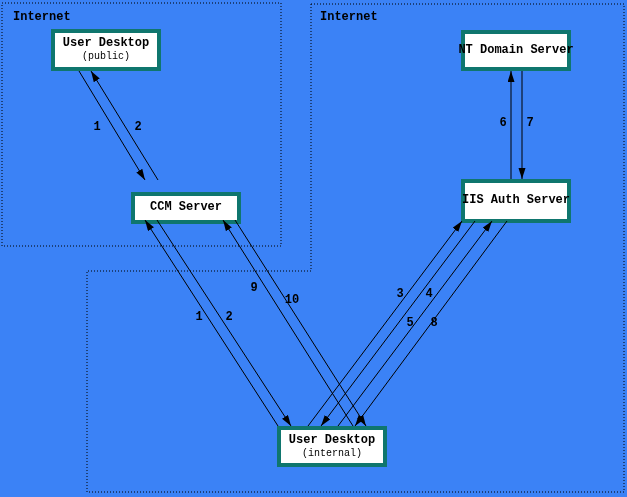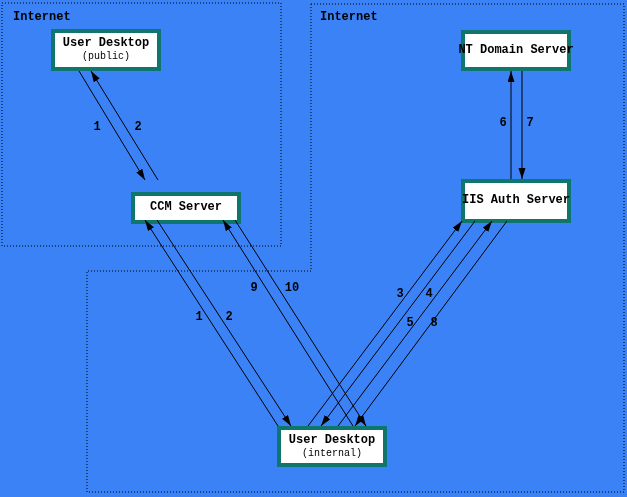--- a/index.html
+++ b/index.html
@@ -113,20 +113,20 @@
   <div class="node" style="left: 277px; top: 426px; width: 110px; height: 41px;">
     <span class="node-title">User Desktop</span>
     <span class="node-subtitle">(internal)</span>
   </div>
 
 <div class="edge-label" style="left: 97px; top: 127px;">1</div>
     <div class="edge-label" style="left: 138px; top: 127px;">2</div>
     <div class="edge-label" style="left: 199px; top: 317px;">1</div>
     <div class="edge-label" style="left: 229px; top: 317px;">2</div>
     <div class="edge-label" style="left: 254px; top: 288px;">9</div>
-    <div class="edge-label" style="left: 292px; top: 288px;">10</div>
+    <div class="edge-label" style="left: 292px; top: 300px;">10</div>
     <div class="edge-label" style="left: 400px; top: 294px;">3</div>
     <div class="edge-label" style="left: 429px; top: 294px;">4</div>
     <div class="edge-label" style="left: 410px; top: 323px;">5</div>
     <div class="edge-label" style="left: 434px; top: 323px;">8</div>
     <div class="edge-label" style="left: 503px; top: 123px;">6</div>
     <div class="edge-label" style="left: 530px; top: 123px;">7</div>
   </div>
 
 </body></html>

